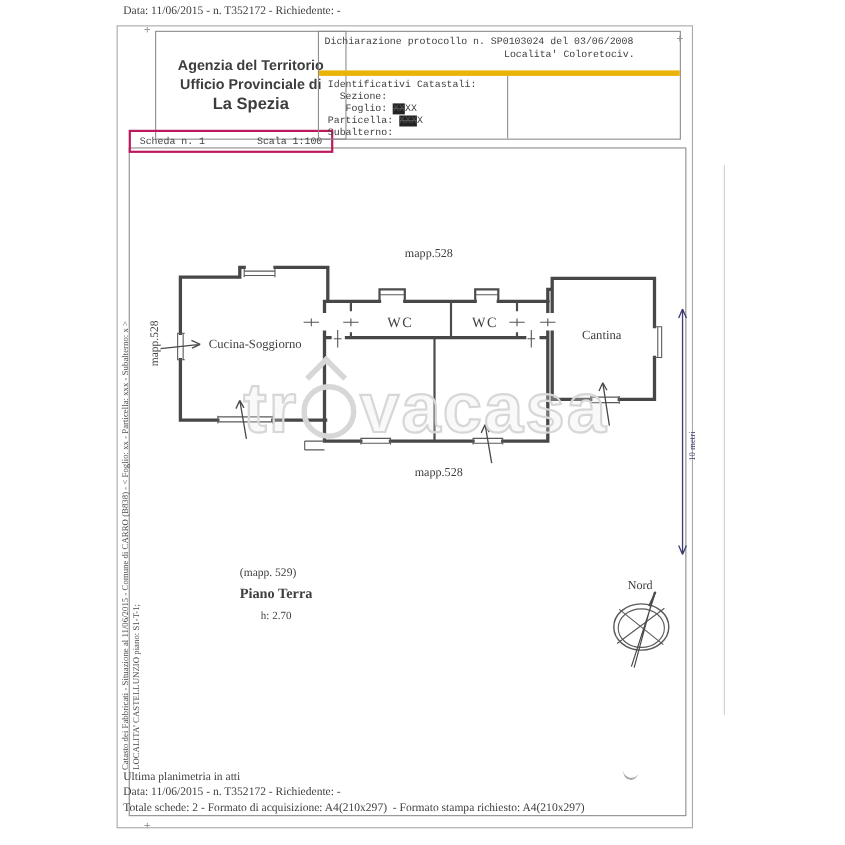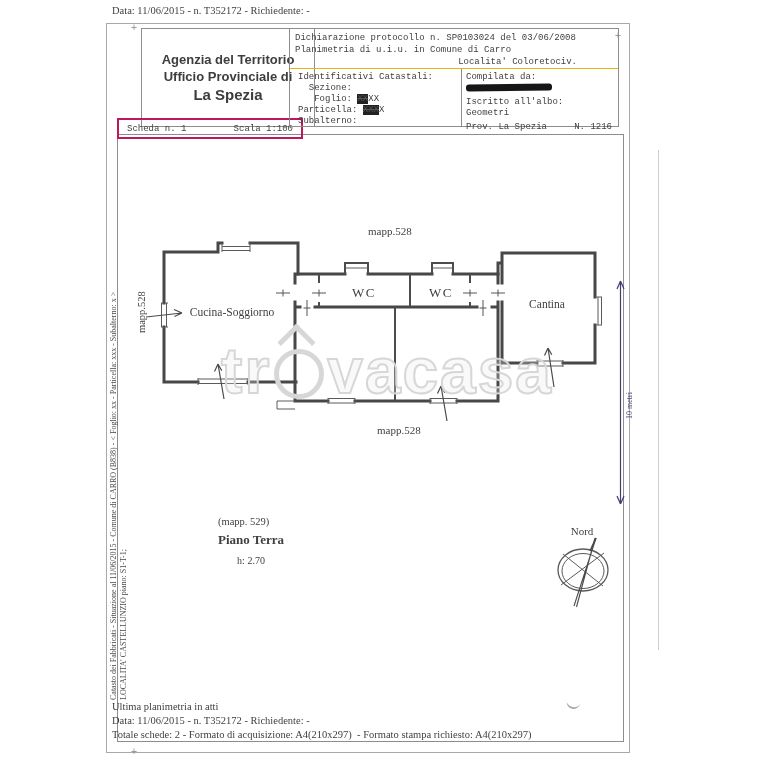--- a/index.html
+++ b/index.html
@@ -22,21 +22,21 @@
       font-family:"Liberation Sans",sans-serif;font-weight:bold;color:#3d3d3d;text-align:center;margin-left:24px;}
   .office-box .l1{font-size:13px;line-height:17px;}
   .office-box .l2{font-size:15px;line-height:20px;}
   .office-box .l3{font-size:13px;line-height:17px;}
   .office-box .l4{font-size:15px;line-height:20px;}
   .scheda-box{left:117px;top:118px;width:166px;height:17px;border:2px solid #be185d;
       display:flex;justify-content:space-between;align-items:center;padding:0 8px;
       font-family:"Liberation Mono",monospace;font-size:9px;}
   .right-box{left:289px;top:28px;width:328px;height:97px;border:1px solid #8d8d8d;
       font-family:"Liberation Mono",monospace;font-size:9px;}
-  .decl{position:absolute;left:0;top:0;width:100%;height:40px;border-bottom:1px solid #eab308;box-sizing:border-box;padding:3px 5px;}
+  .decl{position:absolute;left:0;top:0;width:100%;height:40px;border-bottom:5px solid #eab308;box-sizing:border-box;padding:3px 5px;}
   .decl div{line-height:12px;white-space:pre;}
   .decl .row3{display:flex;justify-content:flex-end;padding-right:36px;margin-left:24px;}
   .idsec{position:absolute;left:0;top:40px;width:172px;height:57px;border-right:1px solid #8d8d8d;box-sizing:border-box;padding:3px 0 0 8px;}
   .idsec div{line-height:11px;white-space:pre;}
   .compsec{position:absolute;left:166px;top:40px;width:162px;height:57px;box-sizing:border-box;padding:3px 6px 0 10px;}
   .compsec div{line-height:11px;}
   .blob{display:inline-block;width:86px;height:7px;background:#161616;border-radius:3px;transform:rotate(-0.8deg);margin:1px 0 2px 0;}
   .scrib{background:#222;color:#555;text-decoration:line-through;}
   .provrow{display:flex;justify-content:space-between;margin-top:3px;}
   
@@ -80,42 +80,31 @@
 </div>
 
 <div class="abs scheda-box">
   <span>Scheda n. 1</span>
   <span>Scala 1:100</span>
 </div>
 
 <div class="abs right-box">
   <div class="decl">
     <div>Dichiarazione protocollo n. SP0103024 del 03/06/2008</div>
-    <div>Planimetria di u.i.u. in Comune di Carro</div>
     <div class="row3">
       <span>Localita' Coloreto</span>
       <span>civ.</span>
     </div>
   </div>
   <div class="idsec">
     <div>Identificativi Catastali:</div>
     <div>  Sezione:</div>
     <div><span>   Foglio: </span><span class="scrib">XX</span><span>XX</span></div>
     <div><span>Particella: </span><span class="scrib">XXX</span><span>X</span></div>
     <div>Subalterno:</div>
-  </div>
-  <div class="compsec">
-    <div>Compilata da:</div>
-    <div><span class="blob"></span></div>
-    <div>Iscritto all'albo:</div>
-    <div>Geometri</div>
-    <div class="provrow">
-      <span>Prov. La Spezia</span>
-      <span>N. 1216</span>
-    </div>
   </div>
 </div>
 
 <div class="abs mapp-top">mapp.528</div>
 <div class="abs mapp-bottom">mapp.528</div>
 <div class="abs vtext mapp-left">mapp.528</div>
 
 <div class="abs vtext side1">Catasto dei Fabbricati - Situazione al 11/06/2015 - Comune di CARRO (B838) - &lt; Foglio: xx - Particella: xxx - Subalterno: x &gt;</div>
 <div class="abs vtext side2">LOCALITA' CASTELLUNZIO piano: S1-T-1;</div>
 

